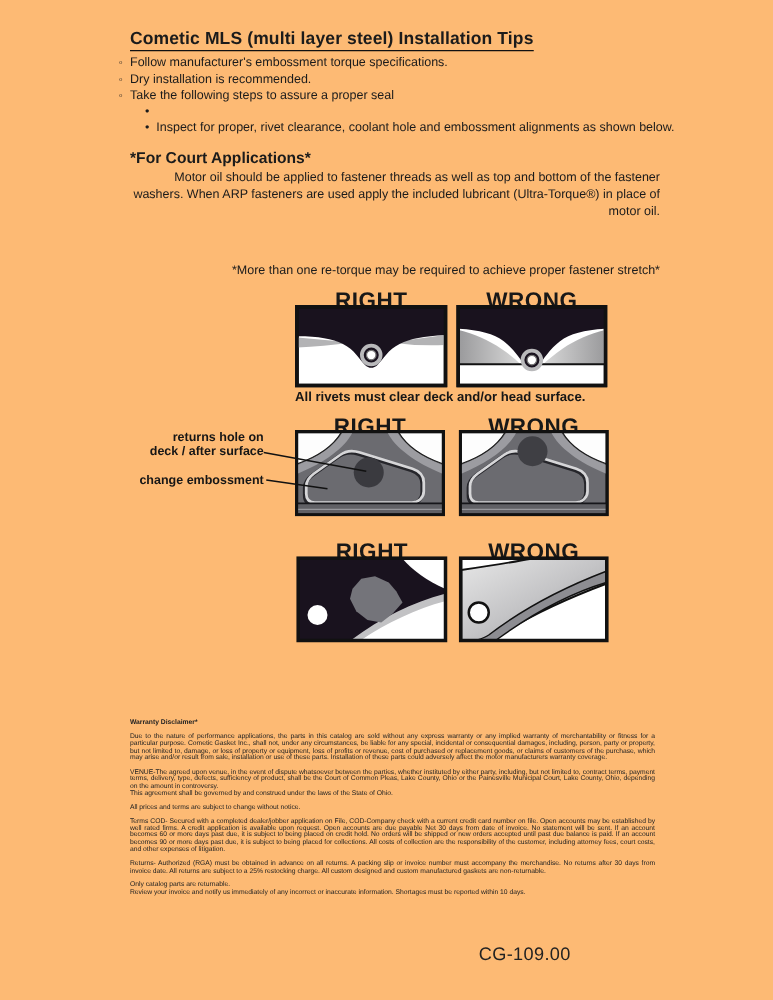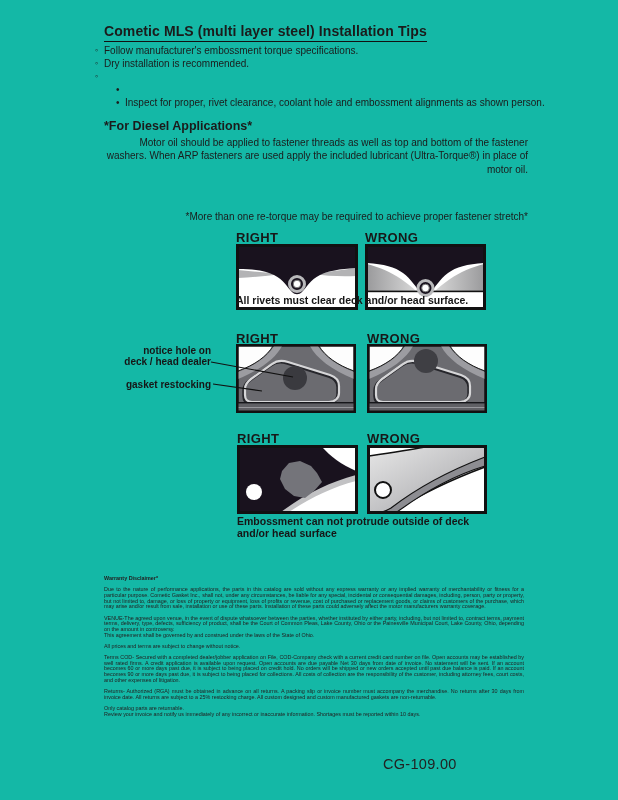--- a/index.html
+++ b/index.html
@@ -1,36 +1,36 @@
 <!DOCTYPE html>
 <html><head>
 <meta charset="utf-8">
 <style>
   html,body{margin:0;padding:0;background:#ffffff;}
   .page{
-    position:relative;width:618px;height:800px;background:#14b8a6;overflow:hidden;
+    position:relative;width:618px;height:800px;background:#fdba74;overflow:hidden;
     font-family:"Liberation Sans","DejaVu Sans",sans-serif;color:#1b1b1b;
   }
   .abs{position:absolute;}
   
   .title{font-size:14px;font-weight:700;border-bottom:1.8px solid #111;padding-bottom:2px;display:inline-block;letter-spacing:.1px;}
   
   .bullets{left:95px;top:44px;width:480px;font-size:10px;line-height:13.1px;}
   .b{display:flex;}
   .bm{width:9px;flex:0 0 9px;font-size:9px;}
   .b.sub{margin-left:21px;}
   .bm2{width:9px;flex:0 0 9px;}
   
   .dheading{left:104px;top:119px;font-size:12.5px;font-weight:700;}
   .para{margin:0;font-size:10px;line-height:13.4px;text-align:right;}
   .p1{left:104px;top:136px;width:424px;}
   .p2{left:104px;top:168px;width:424px;}
   .p3{left:104px;top:210px;width:424px;}
   
-  .flabel{font-size:13px;font-weight:700;letter-spacing:.4px;color:#181818;}
+  .flabel{font-size:18px;font-weight:700;text-align:center;letter-spacing:.4px;color:#181818;}
   .fcap{font-size:10.5px;font-weight:700;color:#161616;line-height:11.5px;}
   .annot{left:88px;top:345px;width:123px;text-align:right;font-size:10px;font-weight:700;line-height:11px;color:#161616;}
   .annot .gap{margin-top:12px;}
   .overlay{pointer-events:none;z-index:5;}
   
   .warranty{left:104px;top:576px;width:420px;font-size:5.4px;line-height:5.7px;color:#222;}
   .warranty p{margin:0 0 5.5px 0;text-align:justify;}
   .warranty p.tight{margin:0;}
   .whead{font-weight:700;margin:0 0 5.5px 0;}
   .footer-code{left:383px;top:756px;font-size:14.5px;color:#222;letter-spacing:.3px;}
@@ -48,31 +48,32 @@
     <div class="b">
       <span class="bm">◦</span>
       <span>Follow manufacturer's embossment torque specifications.</span>
     </div>
     <div class="b">
       <span class="bm">◦</span>
       <span>Dry installation is recommended.</span>
     </div>
     <div class="b">
       <span class="bm">◦</span>
+      <span>Take the following steps to assure a proper seal</span>
     </div>
     <div class="b sub">
       <span class="bm2">•</span>
     </div>
     <div class="b sub">
       <span class="bm2">•</span>
-      <span>Inspect for proper, rivet clearance, coolant hole and embossment alignments as shown person.</span>
+      <span>Inspect for proper, rivet clearance, coolant hole and embossment alignments as shown below.</span>
     </div>
   </div>
 
-  <div class="abs dheading">*For Diesel Applications*</div>
+  <div class="abs dheading">*For Court Applications*</div>
   <p class="abs para p1">Motor oil should be applied to fastener threads as well as top and bottom of the fastener washers. When ARP fasteners are used apply the included lubricant (Ultra-Torque®) in place of motor oil.</p>
   <p class="abs para p3">*More than one re-torque may be required to achieve proper fastener stretch*</p>
 
   <div class="abs flabel" style="left:236px;top:230px;width:122px;">RIGHT</div>
   <div class="abs flabel" style="left:365px;top:230px;width:121px;">WRONG</div>
 
   <svg class="abs" style="left:236px;top:244px;" width="122" height="66" viewBox="0 0 122 66">
     <rect x="1.5" y="1.5" width="119" height="63" fill="#ffffff" stroke="#111" stroke-width="3"></rect>
     <path d="M2,26 L46,30 Q22,33 2,34 Z" fill="#b3b3b5"></path>
     <path d="M120,24 L76,30 Q98,33 120,32 Z" fill="#b3b3b5"></path>
@@ -96,29 +97,29 @@
     <rect x="1.5" y="1.5" width="118" height="63" fill="#ffffff" stroke="#111" stroke-width="3"></rect>
     <path d="M2,20 C14,23 26,28 36,35 C42,39 48,44 52,48 L2,48 Z" fill="url(#g1)"></path>
     <path d="M119,20 C107,23 95,28 85,35 C79,39 73,44 69,48 L119,48 Z" fill="url(#g2)"></path>
     <rect x="2" y="46.6" width="117" height="1.6" fill="#111"></rect>
     <path d="M2,2 H119 V19 C102,20 91,23 83,29 C75,35 70,43 65,50 C62.5,53.5 58.5,53.5 56,50 C51,43 46,35 38,29 C30,23 19,20 2,19 Z" fill="#19121e"></path>
     <circle cx="60.5" cy="44" r="7.5" fill="none" stroke="#b9b9bb" stroke-width="3"></circle>
     <circle cx="60.5" cy="44" r="3.8" fill="#ffffff" stroke="#777" stroke-width="1"></circle>
     <rect x="1.5" y="1.5" width="118" height="63" fill="none" stroke="#111" stroke-width="3"></rect>
   </svg>
 
-  <div class="abs fcap" style="left:236px;top:295px;">All rivets must clear deck and/or head surface.</div>
+  <div class="abs fcap" style="left:236px;top:313px;">All rivets must clear deck and/or head surface.</div>
 
   <div class="abs flabel" style="left:236px;top:331px;width:120px;">RIGHT</div>
   <div class="abs flabel" style="left:367px;top:331px;width:120px;">WRONG</div>
 
   <div class="abs annot">
-    <div>notice hole on</div>
-    <div>deck / head dealer</div>
-    <div class="gap">gasket restocking</div>
+    <div>returns hole on</div>
+    <div>deck / after surface</div>
+    <div class="gap">change embossment</div>
   </div>
 
   <svg class="abs" style="left:236px;top:344px;" width="120" height="69" viewBox="0 0 120 69">
     <rect x="1.25" y="1.25" width="117.5" height="66.5" fill="#6b6b70" stroke="#111" stroke-width="2.5"></rect>
     <path d="M2,28 C20,21 32,12 38,2 L46,2 C40,14 24,26 2,35 Z" fill="#9c9ca1"></path>
     <path d="M118,28 C100,21 88,12 82,2 L74,2 C80,14 96,26 118,35 Z" fill="#9c9ca1"></path>
     <path d="M2,2 H37 C31,12 19,21 2,27 Z" fill="#fdfdfd" stroke="#1c1c1c" stroke-width="1"></path>
     <path d="M118,2 H83 C89,12 101,21 118,27 Z" fill="#fdfdfd" stroke="#1c1c1c" stroke-width="1"></path>
     <path d="M16,58 C11,58 9,55 9,51 V45 C9,41 11,38 15,35 L36,20 C40,17 46,16 52,18 L94,31 C100,33 103,37 103,42 V49 C103,54 99,58 93,58 Z" fill="none" stroke="#26262b" stroke-width="3" transform="translate(-1.2,1.2)"></path>
     <path d="M16,58 C11,58 9,55 9,51 V45 C9,41 11,38 15,35 L36,20 C40,17 46,16 52,18 L94,31 C100,33 103,37 103,42 V49 C103,54 99,58 93,58 Z" fill="none" stroke="#d6d6d8" stroke-width="2.2"></path>
@@ -171,24 +172,20 @@
           <stop offset="1" stop-color="#97979b"></stop>
       </linearGradient>
     </defs>
     <rect x="2" y="2" width="116" height="65" fill="#ffffff"></rect>
     <path d="M2,11 C22,8 42,5 58,2 L118,2 V22 C86,34 52,50 26,67 L2,67 Z" fill="url(#g3)" stroke="#111" stroke-width="1.5"></path>
     <path d="M118,12 C84,25 50,43 24,63 C21,65 18,66 15,67 L30,67 C56,48 88,30 118,21 Z" fill="#8d8d92" stroke="#111" stroke-width="1.2"></path>
     <circle cx="16" cy="45" r="8" fill="#ffffff" stroke="#111" stroke-width="2"></circle>
     <rect x="1.5" y="1.5" width="117" height="66" fill="none" stroke="#111" stroke-width="3"></rect>
   </svg>
 
-  <div class="abs fcap" style="left:237px;top:516px;width:250px;">
-    <div>Embossment can not protrude outside of deck</div>
-    <div>and/or head surface</div>
-  </div>
 
   <div class="abs warranty">
     <p class="whead">Warranty Disclaimer*</p>
     <p>Due to the nature of performance applications, the parts in this catalog are sold without any express warranty or any implied warranty of merchantability or fitness for a particular purpose. Cometic Gasket Inc., shall not, under any circumstances, be liable for any special, incidental or consequential damages, including, person, party or property, but not limited to, damage, or loss of property or equipment, loss of profits or revenue, cost of purchased or replacement goods, or claims of customers of the purchase, which may arise and/or result from sale, installation or use of these parts. Installation of these parts could adversely affect the motor manufacturers warranty coverage.</p>
     <p class="tight">VENUE-The agreed upon venue, in the event of dispute whatsoever between the parties, whether instituted by either party, including, but not limited to, contract terms, payment terms, delivery, type, defects, sufficiency of product, shall be the Court of Common Pleas, Lake County, Ohio or the Painesville Municipal Court, Lake County, Ohio, depending on the amount in controversy.</p>
     <p>This agreement shall be governed by and construed under the laws of the State of Ohio.</p>
     <p>All prices and terms are subject to change without notice.</p>
     <p>Terms COD- Secured with a completed dealer/jobber application on File, COD-Company check with a current credit card number on file. Open accounts may be established by well rated firms. A credit application is available upon request. Open accounts are due payable Net 30 days from date of invoice. No statement will be sent. If an account becomes 60 or more days past due, it is subject to being placed on credit hold. No orders will be shipped or new orders accepted until past due balance is paid. If an account becomes 90 or more days past due, it is subject to being placed for collections. All costs of collection are the responsibility of the customer, including attorney fees, court costs, and other expenses of litigation.</p>
     <p>Returns- Authorized (RGA) must be obtained in advance on all returns. A packing slip or invoice number must accompany the merchandise. No returns after 30 days from invoice date. All returns are subject to a 25% restocking charge. All custom designed and custom manufactured gaskets are non-returnable.</p>
     <p class="tight">Only catalog parts are returnable.</p>

